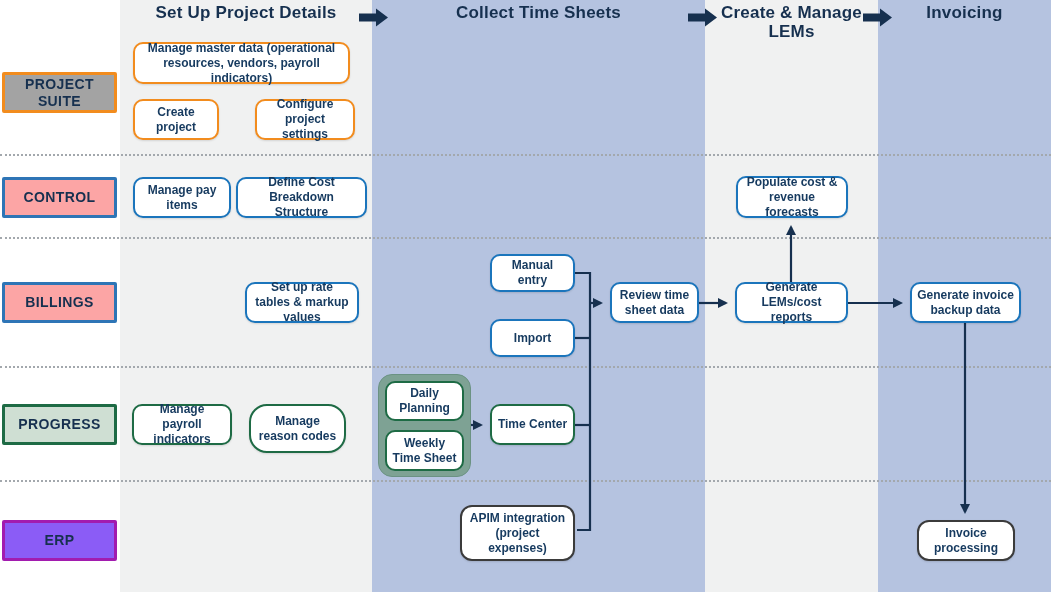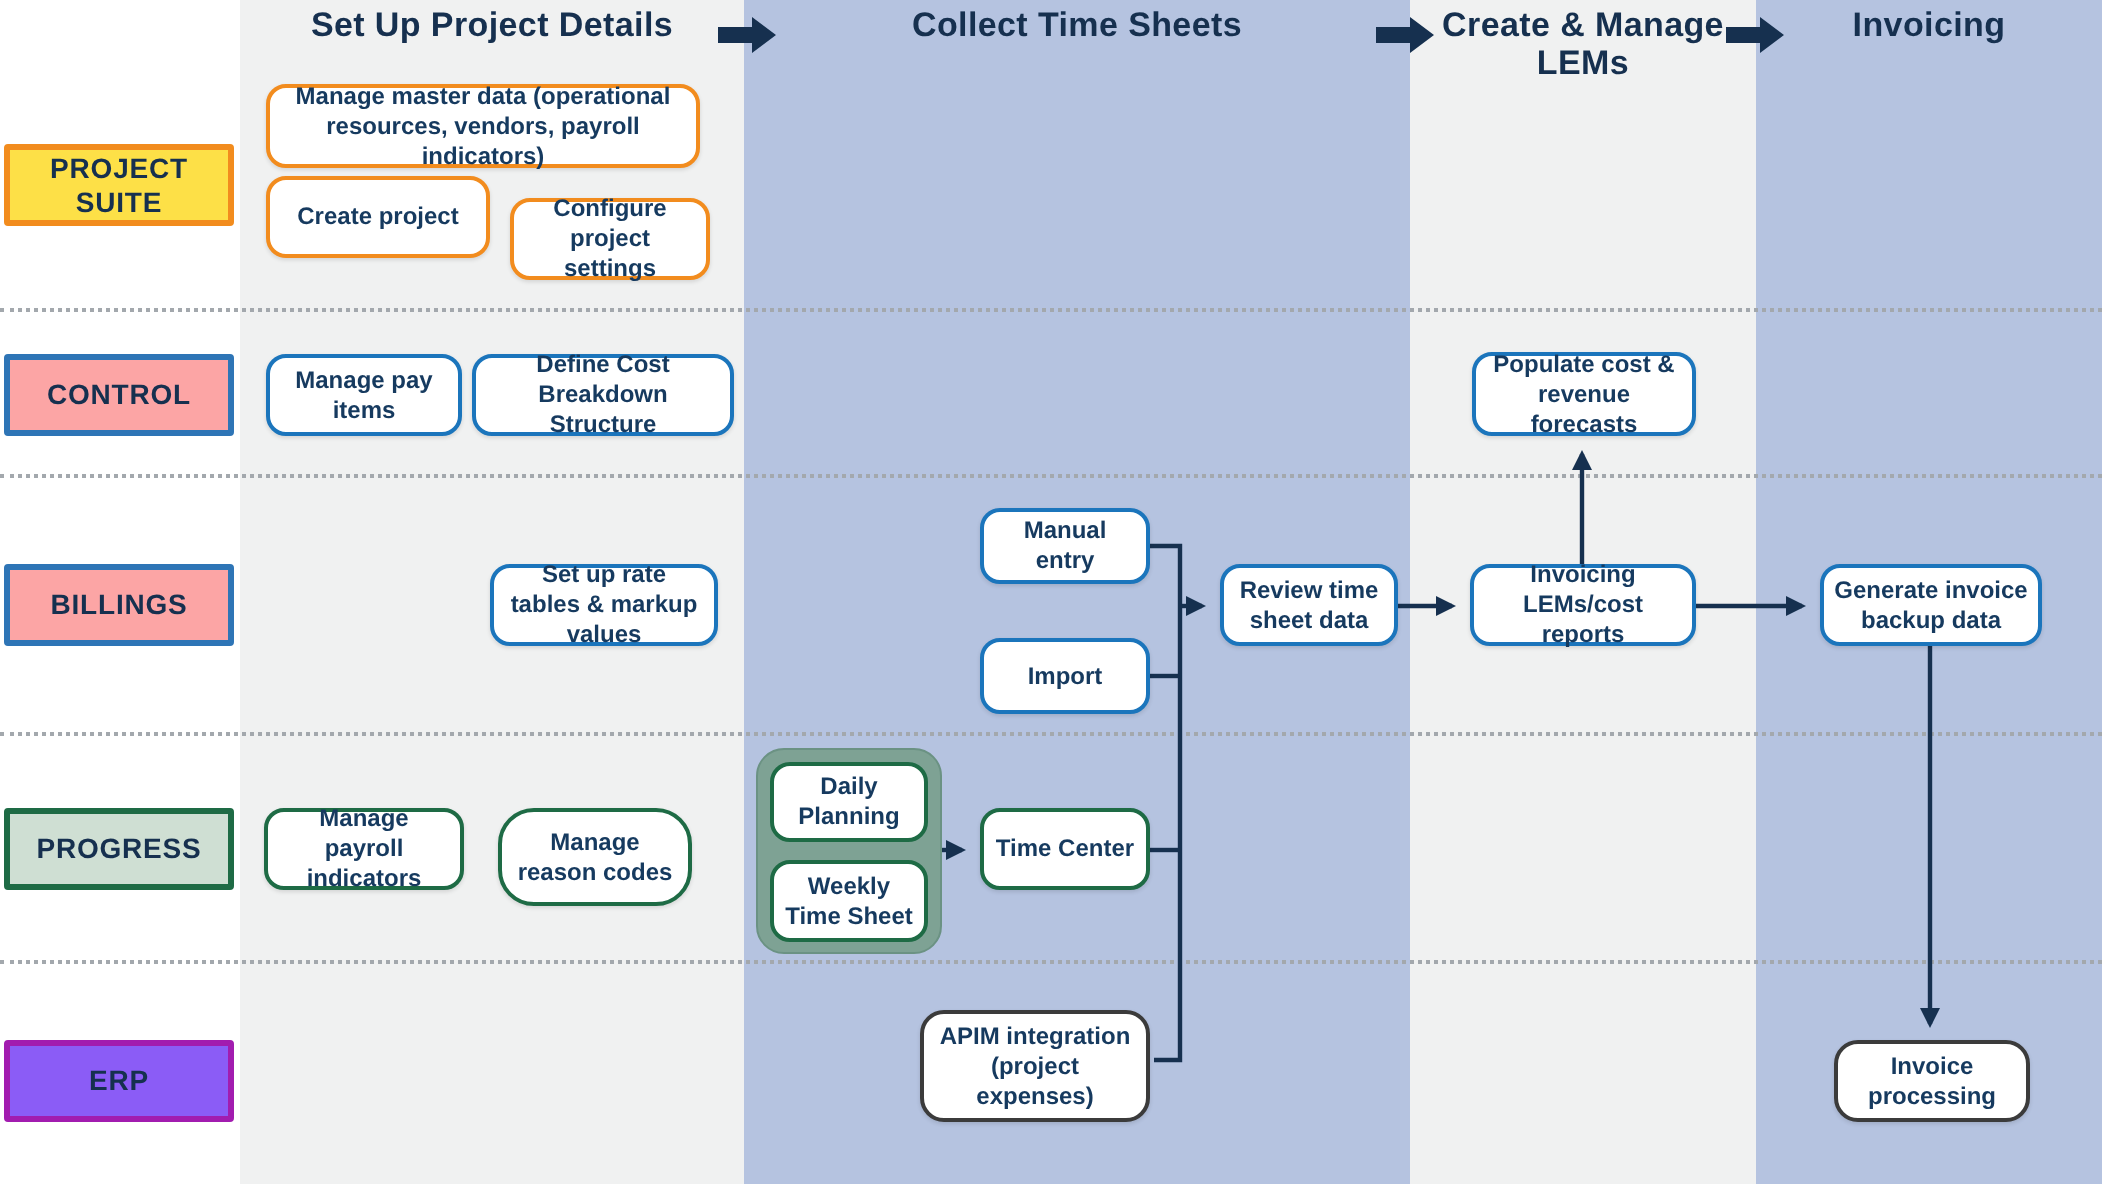--- a/index.html
+++ b/index.html
@@ -16,21 +16,21 @@
         justify-content:center;text-align:center;background:#ffffff;border-radius:10px;
         font-size:12px;font-weight:bold;color:#163A5F;line-height:1.25;padding:2px 5px;
         box-shadow:0 1px 2px rgba(0,0,0,.12);}
   .node.orange{border:2.5px solid #F28C1E;}
   .node.blue{border:2.5px solid #1B75BC;}
   .node.green{border:2.5px solid #1E6B45;}
   .node.dark{border:2.5px solid #3B3B3B;border-radius:12px;}
   .lane-label{position:absolute;box-sizing:border-box;display:flex;align-items:center;
         justify-content:center;text-align:center;font-size:14px;font-weight:bold;
         color:#16304F;letter-spacing:.4px;line-height:1.2;border-radius:2px;}
-  .lane-orange{border:3px solid #F28C1E;background:#fde047;}
+  .lane-orange{border:3px solid #F28C1E;background:#a3a3a3;}
   .lane-blue{border:3px solid #2E75B6;background:#fca5a5;}
   .lane-green{border:3px solid #1E6B45;background:#CFDFD3;text-align:center;}
   .lane-gray{border:3px solid #a21caf;background:#8b5cf6;}
   .group{position:absolute;box-sizing:border-box;background:#7EA294;
          border:1px solid #6B9283;border-radius:14px;}
   .lines{position:absolute;left:0;top:0;width:1051px;height:592px;pointer-events:none;}
 </style>
 </head>
 <body>
 
@@ -80,32 +80,32 @@
       <polygon points="0,5.5 17,5.5 17,0.5 29,9.5 17,18.5 17,13.5 0,13.5" fill="#16304F"></polygon>
     </svg>
 
   <div class="lane-label lane-orange" style="left:2px;top:72px;width:115px;height:41px;">PROJECT SUITE</div>
   <div class="lane-label lane-blue" style="left:2px;top:177px;width:115px;height:41px;">CONTROL</div>
   <div class="lane-label lane-blue" style="left:2px;top:282px;width:115px;height:41px;">BILLINGS</div>
   <div class="lane-label lane-green" style="left:2px;top:404px;width:115px;height:41px;">PROGRESS</div>
   <div class="lane-label lane-gray" style="left:2px;top:520px;width:115px;height:41px;">ERP</div>
 
   <div class="node orange" style="left:133px;top:42px;width:217px;height:42px;">Manage master data (operational resources, vendors, payroll indicators)</div>
-  <div class="node orange" style="left:133px;top:88px;width:112px;height:41px;">Create project</div>
+  <div class="node orange" style="left:133px;top:99px;width:86px;height:41px;">Create project</div>
   <div class="node orange" style="left:255px;top:99px;width:100px;height:41px;">Configure project settings</div>
 
   <div class="node blue" style="left:133px;top:177px;width:98px;height:41px;">Manage pay items</div>
   <div class="node blue" style="left:236px;top:177px;width:131px;height:41px;">Define Cost Breakdown Structure</div>
   <div class="node blue" style="left:736px;top:176px;width:112px;height:42px;">Populate cost &amp; revenue forecasts</div>
 
   <div class="node blue" style="left:245px;top:282px;width:114px;height:41px;">Set up rate tables &amp; markup values</div>
   <div class="node blue" style="left:490px;top:254px;width:85px;height:38px;">Manual entry</div>
   <div class="node blue" style="left:490px;top:319px;width:85px;height:38px;">Import</div>
   <div class="node blue" style="left:610px;top:282px;width:89px;height:41px;">Review time sheet data</div>
-  <div class="node blue" style="left:735px;top:282px;width:113px;height:41px;">Invoicing LEMs/cost reports</div>
+  <div class="node blue" style="left:735px;top:282px;width:113px;height:41px;">Generate LEMs/cost reports</div>
   <div class="node blue" style="left:910px;top:282px;width:111px;height:41px;">Generate invoice backup data</div>
 
   <div class="node green" style="left:132px;top:404px;width:100px;height:41px;">Manage payroll indicators</div>
   <div class="node green" style="left:249px;top:404px;width:97px;height:49px;border-radius:18px;">Manage reason codes</div>
   <div class="group" style="left:378px;top:374px;width:93px;height:103px;"></div>
   <div class="node green" style="left:385px;top:381px;width:79px;height:40px;border-width:2px;box-shadow:none;">Daily Planning</div>
   <div class="node green" style="left:385px;top:430px;width:79px;height:41px;border-width:2px;box-shadow:none;">Weekly Time Sheet</div>
   <div class="node green" style="left:490px;top:404px;width:85px;height:41px;">Time Center</div>
 
   <div class="node dark" style="left:460px;top:505px;width:115px;height:56px;">APIM integration (project expenses)</div>

